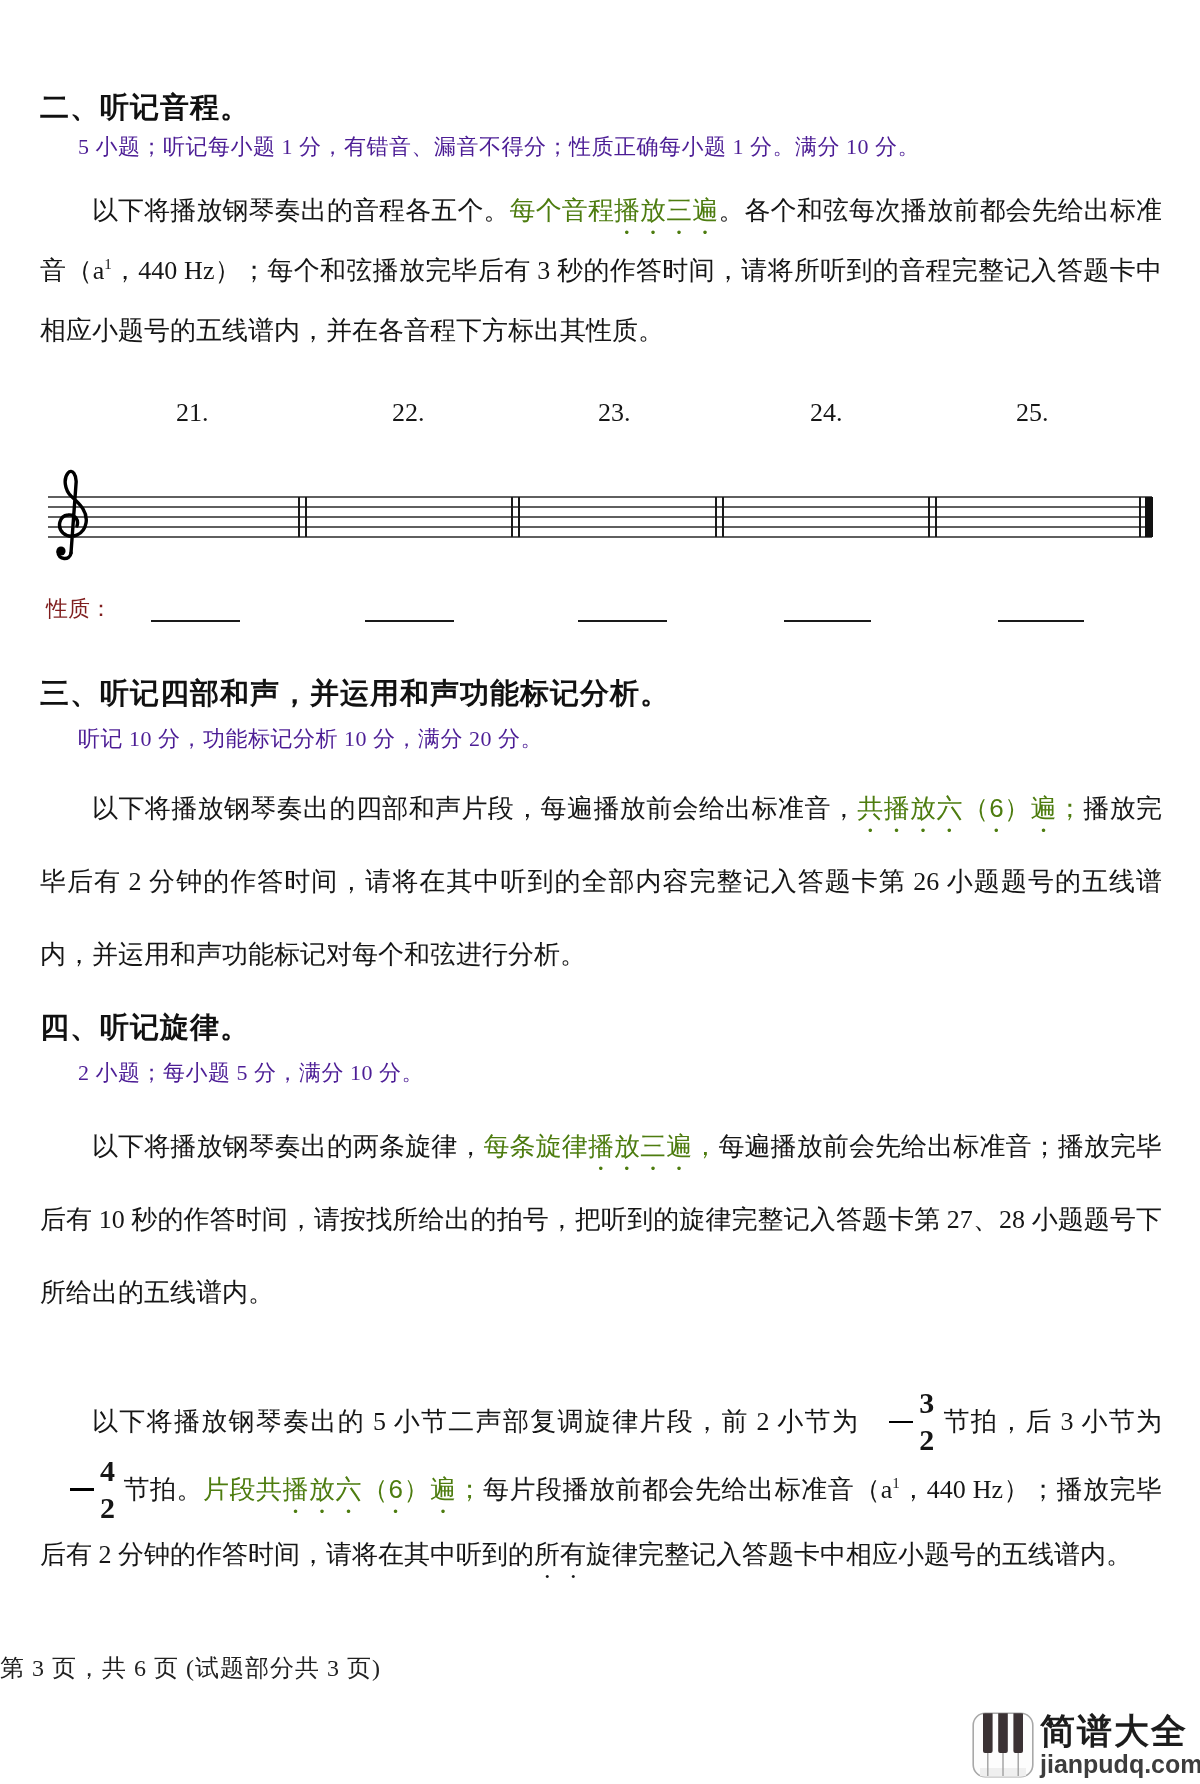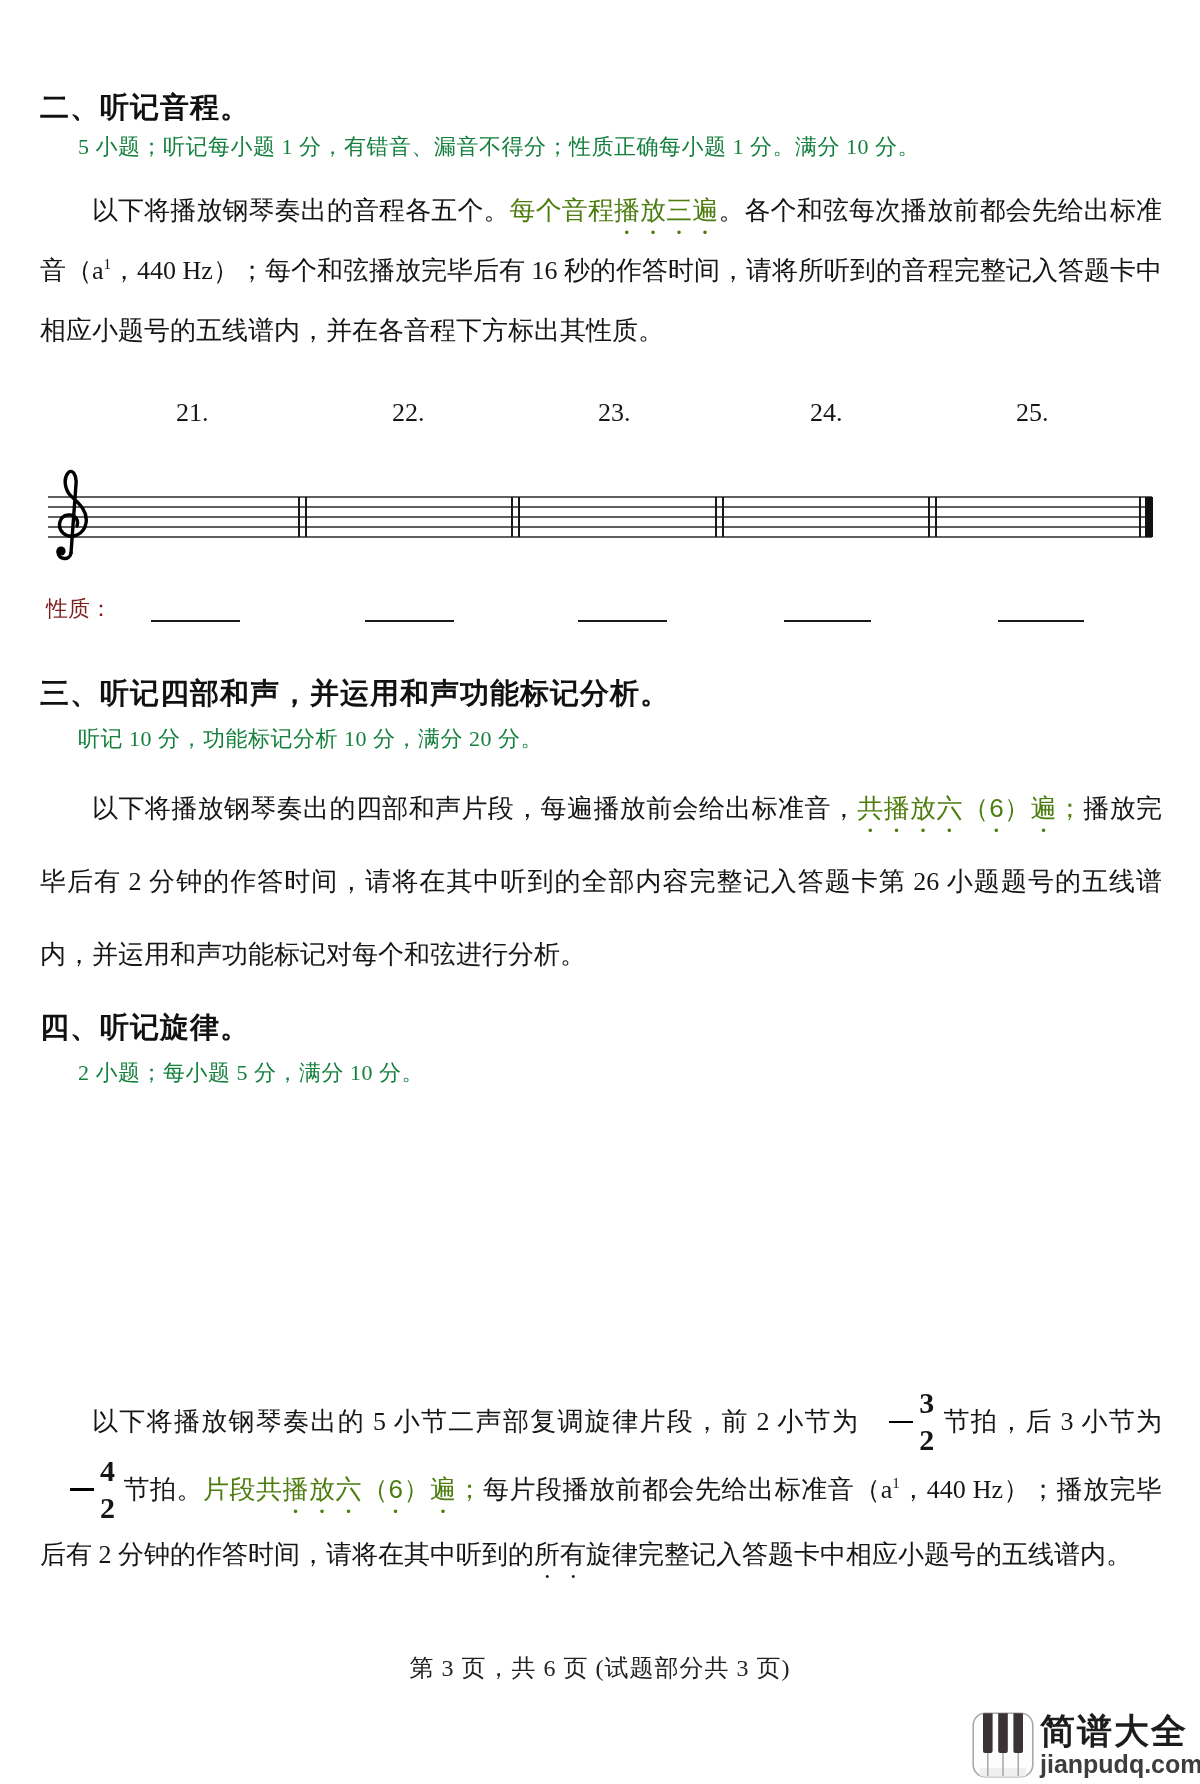--- a/index.html
+++ b/index.html
@@ -2,58 +2,58 @@
 <html><head>
 <meta charset="utf-8">
 <style>
   html,body{margin:0;padding:0;background:#ffffff;}
   .page{position:relative;width:1200px;height:1784px;background:#fff;overflow:hidden;
         font-family:"Liberation Serif","DejaVu Serif",serif;color:#151515;}
   
   .h{position:absolute;left:40px;font-family:"Liberation Sans","DejaVu Sans",sans-serif;
      font-weight:700;font-size:29px;letter-spacing:1px;color:#111;}
   
-  .note{position:absolute;left:78px;font-size:22px;letter-spacing:.5px;color:#15803d;}
+  .note{position:absolute;left:78px;font-size:22px;letter-spacing:.5px;color:#4c1d95;}
   
   .para{position:absolute;left:40px;width:1122px;font-size:26px;line-height:60px;
         text-align:justify;text-indent:2em;color:#161616;}
   .para3{line-height:73px;}
   .b{font-family:"Liberation Sans","DejaVu Sans",sans-serif;font-weight:400;color:#4d7c0f;}
   .dots{-webkit-text-emphasis:filled dot;-webkit-text-emphasis-position:under;
         text-emphasis:filled dot;text-emphasis-position:under right;}
   sup.s1{font-size:15px;vertical-align:super;line-height:0;}
   
   .frac{display:inline-flex;flex-direction:column;align-items:center;vertical-align:middle;
         font-weight:700;font-size:30px;line-height:1.02;margin:0 8px;transform:translateY(-2px);}
   .frac .fbar{width:24px;height:2.4px;background:#000;margin:2px 0;}
   
   .mnum{position:absolute;top:398px;font-size:26px;color:#161616;text-align:right;}
   
   .qlabel{position:absolute;left:46px;top:594px;font-size:22px;color:#7f1d1d;}
   .blank{position:absolute;top:596px;height:24px;border-bottom:2px solid #1a1a1a;}
   
-  .footer{position:absolute;left:0;top:1652px;width:1200px;text-align:center;
+  .footer{position:absolute;left:0;top:1652px;width:1200px;text-align:left;
           font-size:24px;letter-spacing:1px;color:#222;}
   
   .logo{position:absolute;left:972px;top:1712px;display:flex;align-items:flex-start;}
   .logo .txt{margin-left:6px;display:flex;flex-direction:column;}
   .logo .zh{font-family:"Liberation Sans","DejaVu Sans",sans-serif;font-weight:700;
             font-size:35px;line-height:38px;letter-spacing:2px;color:#1c1c1c;}
   .logo .en{font-family:"Liberation Sans","DejaVu Sans",sans-serif;font-weight:600;
             font-size:25px;line-height:28px;color:#3d3d3d;}
   svg{display:block;}
 </style>
 </head>
 <body>
 
 <div class="page">
 
   <div class="h" style="top:88px">二、听记音程。</div>
   <div class="note" style="top:132px">5 小题；听记每小题 1 分，有错音、漏音不得分；性质正确每小题 1 分。满分 10 分。</div>
-  <div class="para" style="top:180px"><span>以下将播放钢琴奏出的音程各五个。</span><span class="b">每个音程</span><span class="b dots">播放三遍</span><span>。各个和弦每次播放前都会先给出标准音（a</span><sup class="s1">1</sup><span>，440 Hz）；每个和弦播放完毕后有 16 秒的作答时间，请将所听到的音程完整记入答题卡中相应小题号的五线谱内，并在各音程下方标出其性质。</span></div>
+  <div class="para" style="top:180px"><span>以下将播放钢琴奏出的音程各五个。</span><span class="b">每个音程</span><span class="b dots">播放三遍</span><span>。各个和弦每次播放前都会先给出标准音（a</span><sup class="s1">1</sup><span>，440 Hz）；每个和弦播放完毕后有 3 秒的作答时间，请将所听到的音程完整记入答题卡中相应小题号的五线谱内，并在各音程下方标出其性质。</span></div>
 
   <span class="mnum" style="left:176px">21.</span>
   <span class="mnum" style="left:392px">22.</span>
   <span class="mnum" style="left:598px">23.</span>
   <span class="mnum" style="left:810px">24.</span>
   <span class="mnum" style="left:1016px">25.</span>
 
   <svg style="position:absolute;left:0;top:440px" width="1200" height="140" viewBox="0 0 1200 140">
     <g stroke="#2a2a2a" stroke-width="1.5">
       <line x1="48" y1="57" x2="1152" y2="57"></line>
@@ -89,20 +89,21 @@
   <span class="blank" style="left:578px;width:89px"></span>
   <span class="blank" style="left:784px;width:87px"></span>
   <span class="blank" style="left:998px;width:86px"></span>
 
   <div class="h" style="top:674px">三、听记四部和声，并运用和声功能标记分析。</div>
   <div class="note" style="top:724px">听记 10 分，功能标记分析 10 分，满分 20 分。</div>
   <div class="para para3" style="top:772px"><span>以下将播放钢琴奏出的四部和声片段，每遍播放前会给出标准音，</span><span class="b dots">共播放六</span><span class="b">（</span><span class="b dots">6</span><span class="b">）</span><span class="b dots">遍</span><span class="b">；</span><span>播放完毕后有 2 分钟的作答时间，请将在其中听到的全部内容完整记入答题卡第 26 小题题号的五线谱内，并运用和声功能标记对每个和弦进行分析。</span></div>
 
   <div class="h" style="top:1008px">四、听记旋律。</div>
   <div class="note" style="top:1058px">2 小题；每小题 5 分，满分 10 分。</div>
+  <div class="para para3" style="top:1110px"><span>以下将播放钢琴奏出的两条旋律，</span><span class="b">每条旋律</span><span class="b dots">播放三遍</span><span class="b">，</span><span>每遍播放前会先给出标准音；播放完毕后有 10 秒的作答时间，请按找所给出的拍号，把听到的旋律完整记入答题卡第 27、28 小题题号下所给出的五线谱内。</span></div>
 
   <div class="para" style="top:1390px"><span>以下将播放钢琴奏出的 5 小节二声部复调旋律片段，前 2 小节为</span><span class="frac">
         <span>3</span>
         <span class="fbar"></span>
         <span>2</span>
       </span><span>节拍，后 3 小节为</span><span class="frac">
         <span>4</span>
         <span class="fbar"></span>
         <span>2</span>
       </span><span>节拍。</span><span class="b">片段共</span><span class="b dots">播放六</span><span class="b">（</span><span class="b dots">6</span><span class="b">）</span><span class="b dots">遍</span><span class="b">；</span><span>每片段播放前都会先给出标准音（a</span><sup class="s1">1</sup><span>，440 Hz）；播放完毕后有 2 分钟的作答时间，请将在其中听到的</span><span class="dots">所有</span><span>旋律完整记入答题卡中相应小题号的五线谱内。</span></div>

